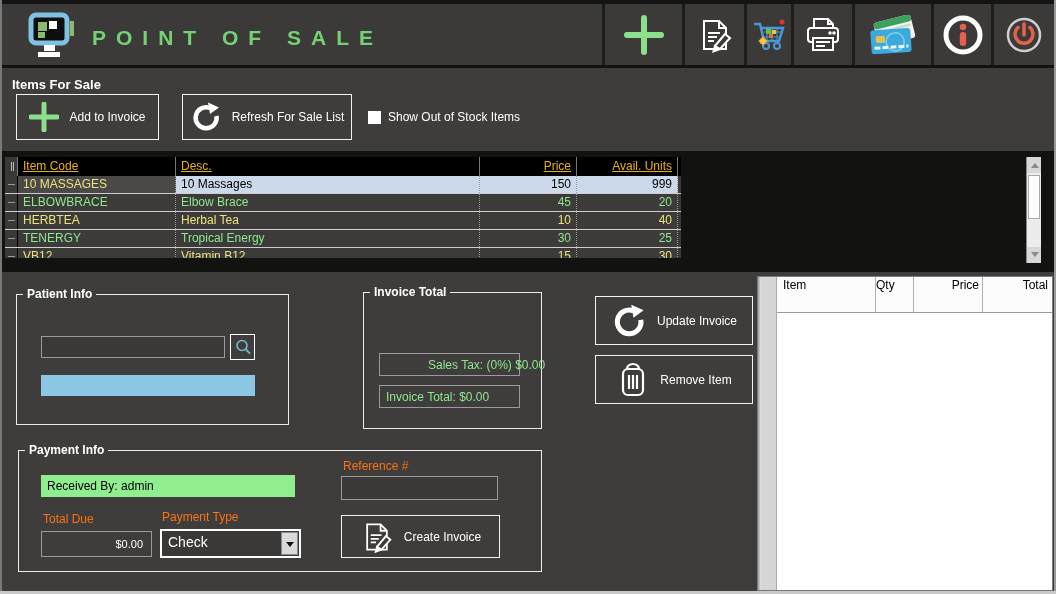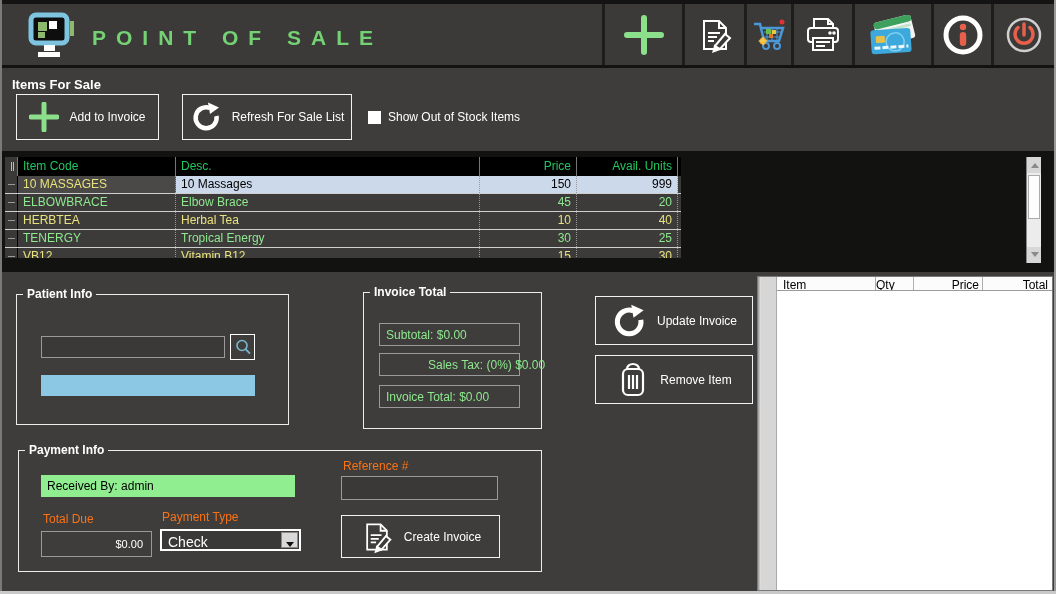--- a/index.html
+++ b/index.html
@@ -25,21 +25,21 @@
   .btn{background:#3e3d3b;border:1px solid #f2f2f2;color:#fff;display:flex;align-items:center;justify-content:center;gap:10px;font-size:12px;cursor:pointer;}
   .add-btn{position:absolute;left:14px;top:23px;width:143px;height:46px;}
   .refresh-btn{position:absolute;left:180px;top:23px;width:170px;height:46px;}
   .chk{position:absolute;left:366px;top:40px;width:13px;height:13px;background:#fff;border:1px solid #fff;cursor:pointer;}
   .chk-label{position:absolute;left:386px;top:39px;color:#fff;font-size:12px;}
 
   
   .grid-wrap{position:absolute;left:2px;right:2px;top:151px;height:121px;background:#121211;}
   .grid{position:absolute;left:3px;top:6px;width:676px;height:101px;overflow:hidden;background:#3c3b39;}
   .trow{display:flex;height:18px;line-height:17px;border-bottom:1px solid #cfcfcf;font-size:12px;background:#3c3b39;}
-  .thead{height:19px;line-height:18px;background:#000;color:#22c55e;border-bottom:none;}
+  .thead{height:19px;line-height:18px;background:#000;color:#eab308;border-bottom:none;text-decoration:underline;}
   .c{height:100%;overflow:hidden;white-space:nowrap;padding-left:5px;border-right:1px dotted #999;}
   .thead .c{border-right:1px solid #777;}
   .rh{width:13px;padding:0;background:#3a3938;border-right:1px solid #000;position:relative;}
   .rh::after{content:"";position:absolute;left:3px;top:8px;width:7px;height:1px;background:#9a9a9a;}
   .thead .rh::after{width:1px;height:9px;left:6px;top:5px;background:#bbb;box-shadow:2px 0 0 #bbb;}
   .col-code{width:158px;} .col-desc{width:304px;} .col-price{width:97px;} .col-units{width:101px;}
   .num{text-align:right;padding-right:5px;}
   .y{color:#e9e27f;} .g{color:#8ee88e;}
   .sel .col-desc,.sel .col-price,.sel .col-units{background:#ccd9ea;color:#000;}
   .sel .col-code{background:#4a4947;}
@@ -70,33 +70,33 @@
 
   .side-btn{position:absolute;left:593px;width:158px;height:49px;}
   .upd-btn{top:24px;} .rem-btn{top:83px;}
 
   
   .received-bar{position:absolute;left:22px;top:24px;width:254px;height:22px;background:#90ee90;color:#000;font-size:12px;line-height:22px;padding-left:6px;}
   .lbl{position:absolute;color:#f97316;font-size:12px;}
   .total-due-lbl{left:24px;top:61px;}
   .total-due-box{position:absolute;left:22px;top:80px;width:111px;height:26px;border:1px solid #9a9a9a;color:#fff;font-size:11px;text-align:right;line-height:25px;padding-right:8px;}
   .ptype-lbl{left:143px;top:59px;}
-  .combo{position:absolute;left:141px;top:78px;width:141px;height:22px;border:2px solid #fff;background:#3a3938;cursor:pointer;}
+  .combo{position:absolute;left:141px;top:78px;width:141px;height:29px;border:2px solid #fff;background:#3a3938;cursor:pointer;}
   .combo-text{position:absolute;left:6px;top:3px;color:#fff;font-size:14px;}
   .combo-arrow{position:absolute;right:1px;top:1px;bottom:1px;width:17px;background:#d9d9d9;border:1px solid #8a8a8a;}
   .combo-arrow::after{content:"";position:absolute;left:4px;top:9px;border-left:4px solid transparent;border-right:4px solid transparent;border-top:5px solid #111;}
   .ref-lbl{left:324px;top:8px;}
   .ref-input{position:absolute;left:322px;top:25px;width:157px;height:24px;}
   .create-btn{position:absolute;left:322px;top:64px;width:159px;height:43px;}
 
   
   .inv-list{position:absolute;left:755px;top:4px;right:1px;bottom:0;background:#fff;border:1px solid #7a7a7a;}
   .inv-edge{position:absolute;left:0;top:0;bottom:0;width:3px;background:linear-gradient(90deg,#9a9a9a,#e8e8e8);}
   .inv-rowhdr{position:absolute;left:3px;top:0;bottom:0;width:16px;background:#d6d6d6;border-right:1px solid #aaa;}
-  .inv-head{position:absolute;left:19px;top:0;right:0;height:14px;display:flex;font-size:12px;color:#000;border-bottom:1px solid #9a9a9a;background:#fcfcfc;}
+  .inv-head{position:absolute;left:19px;top:0;right:0;height:36px;display:flex;font-size:12px;color:#000;border-bottom:1px solid #9a9a9a;background:#fcfcfc;}
   .ih{height:100%;line-height:17px;border-right:1px solid #b0b0b0;overflow:hidden;}
   .ih-item{width:99px;padding-left:6px;}
   .ih-qty{width:38px;text-align:right;padding-right:19px;}
   .ih-price{width:69px;text-align:right;padding-right:3px;}
   .ih-total{flex:1;text-align:right;padding-right:4px;border-right:none;}
 
   svg{display:block;}
 </style>
 </head>
 <body>
@@ -293,21 +293,20 @@
             <circle cx="8" cy="7.5" r="5" fill="none" stroke="#7ab8d0" stroke-width="1.6"></circle>
             <path d="M11.8 11.3 L16 15.6" stroke="#7ab8d0" stroke-width="1.8"></path>
           </svg>
         </span>
       </div>
       <div class="patient-bar"></div>
     </div>
 
     <div class="groupbox gb-invoice">
       <div class="gb-label">Invoice Total</div>
-      <div class="total-line tl-sub">Subtotal: $0.00</div>
       <div class="total-line tl-tax">Sales Tax: (0%) $0.00</div>
       <div class="total-line tl-tot">Invoice Total: $0.00</div>
     </div>
 
     <div class="btn side-btn upd-btn">
       <span>
         <svg width="36" height="36" viewBox="0 0 32 32">
           <path d="M26.5 15 A10.5 10.5 0 1 1 20 7" fill="none" stroke="#fff" stroke-width="4.5"></path>
           <path d="M18 1.5 L29 6.5 L20 13 Z" fill="#fff"></path>
         </svg>

